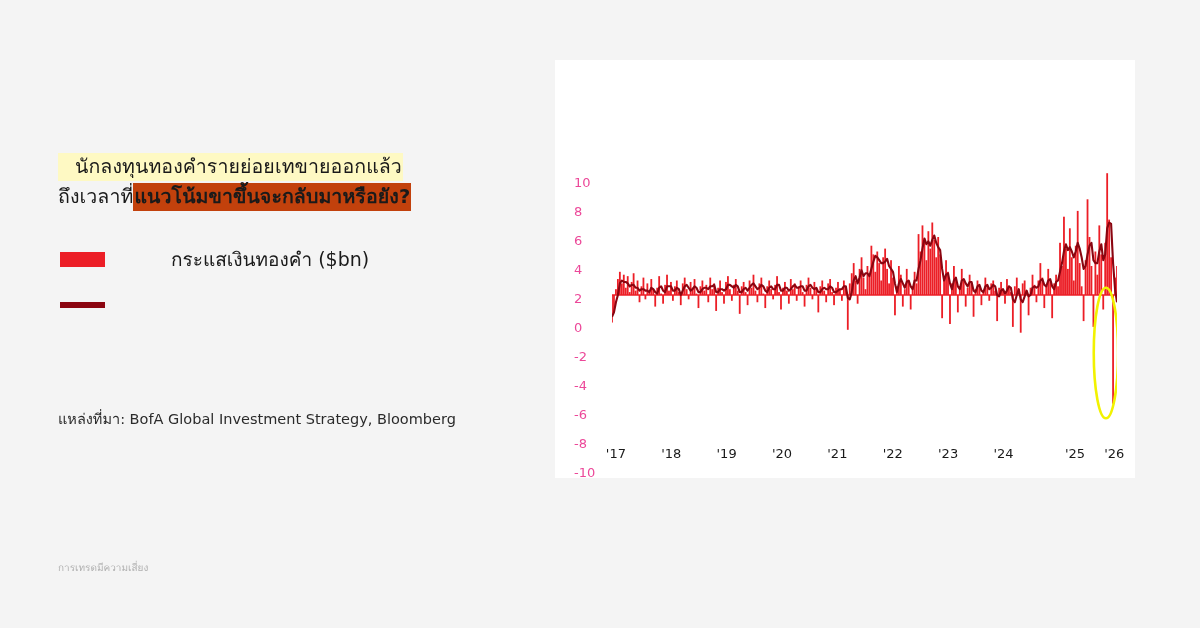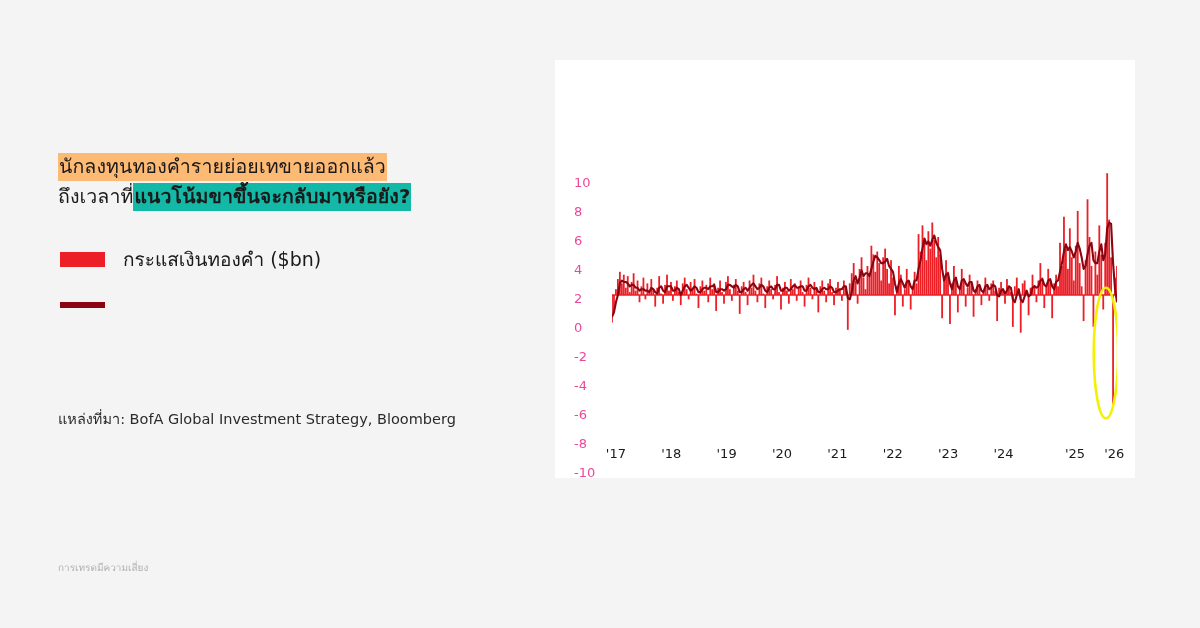--- a/index.html
+++ b/index.html
@@ -30,43 +30,44 @@
     position: absolute;
     left: 58px; top: 152px;
     width: 470px;
     font-size: 19.5px;
     line-height: 30px;
     color: #1a1a1a;
     letter-spacing: 0.1px;
   }
   #headline .hl-line { display: block; white-space: nowrap; }
   #headline .mark {
-    background: #fdba74;
-    padding: 2px 1px 3px 1px;
+    background: #fef9c3;
+    padding: 2px 1px 3px 17px;
     box-decoration-break: clone;
     -webkit-box-decoration-break: clone;
   }
   #headline .mark-bold {
-    background: #14b8a6;
+    background: #c2410c;
     font-weight: bold;
     padding: 2px 1px 3px 1px;
     box-decoration-break: clone;
     -webkit-box-decoration-break: clone;
   }
 
   
   #legend {
     position: absolute;
     left: 60px; top: 236px;
     width: 420px;
   }
   .legend-row {
     display: flex;
     align-items: center;
     height: 46px;
+    gap: 48px;
   }
   .legend-swatch-bar {
     width: 45px; height: 15px;
     background: #ec1e26;
     flex: 0 0 auto;
   }
   .legend-swatch-line {
     width: 45px; height: 6px;
     background: #8b0510;
     flex: 0 0 auto;

